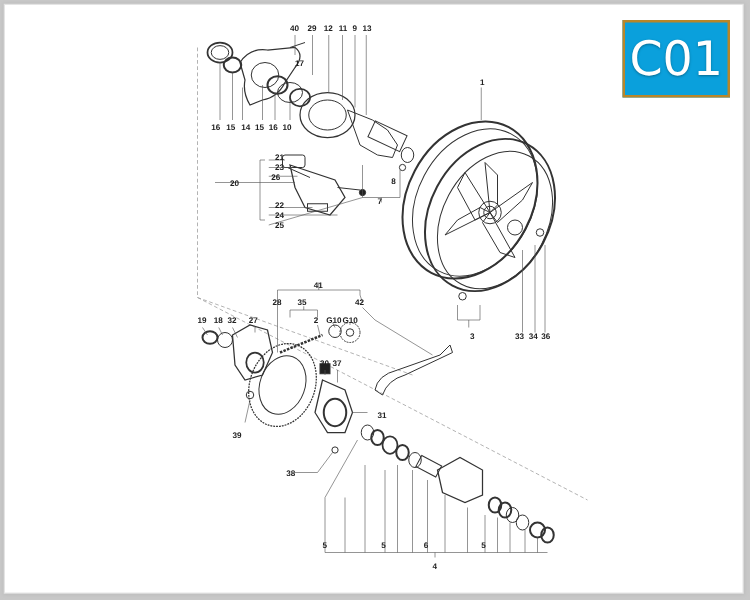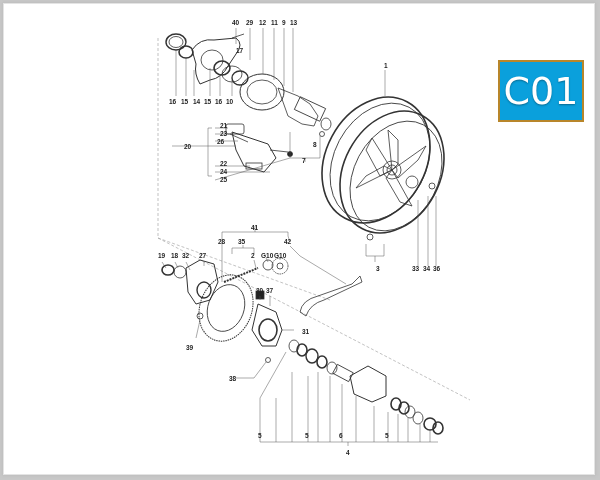--- a/index.html
+++ b/index.html
@@ -16,21 +16,20 @@
     }
     .diagram { position: absolute; left: 0; top: 0; width: 600px; height: 480px; }
     .badge {
       position: absolute; left: 498px; top: 16px; width: 86px; height: 62px;
       border: 2px solid #b8862a;
       box-sizing: border-box;
       display: flex; align-items: center; justify-content: center;
       color: #ffffff; font-size: 38px; letter-spacing: 0px;
       font-family: "DejaVu Sans", sans-serif;
       text-shadow: 0 1px 2px rgba(0,0,0,0.35);
-      margin-top: 44px;
     }
     svg text {
       font-family: "Liberation Sans", sans-serif;
       font-size: 6.5px; font-weight: bold; fill: #222;
     }
   </style>
 </head>
 <body>
 
 <div class="frame"></div>

